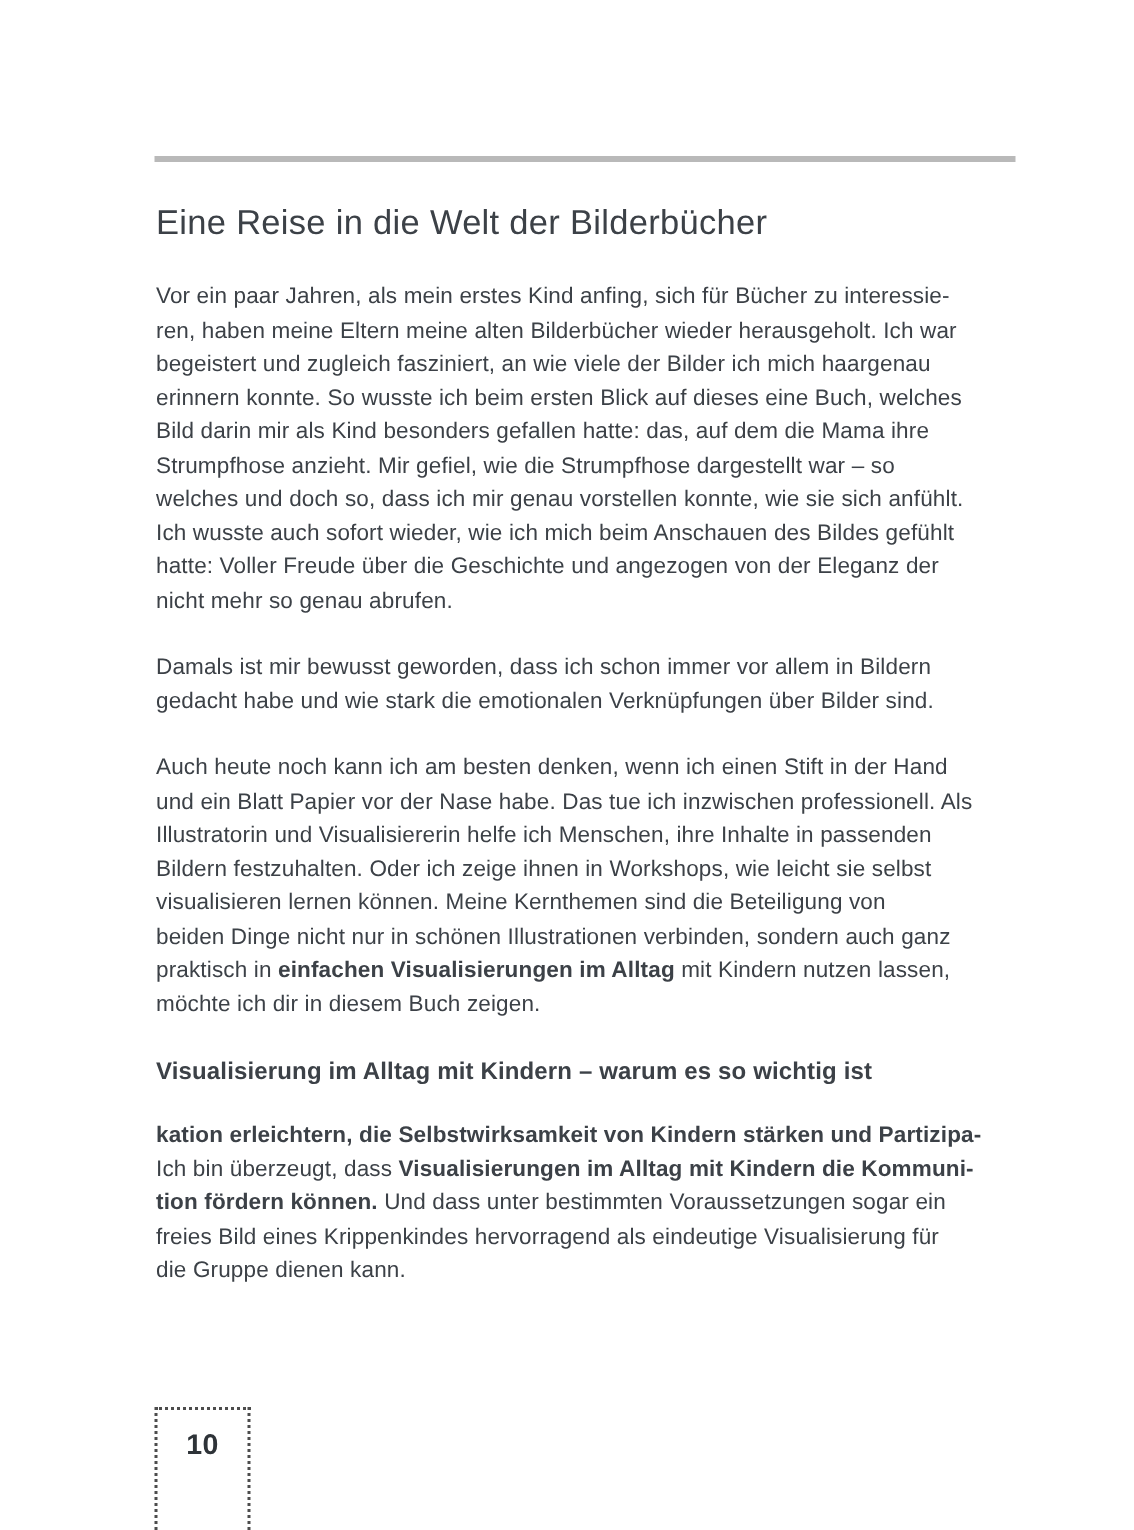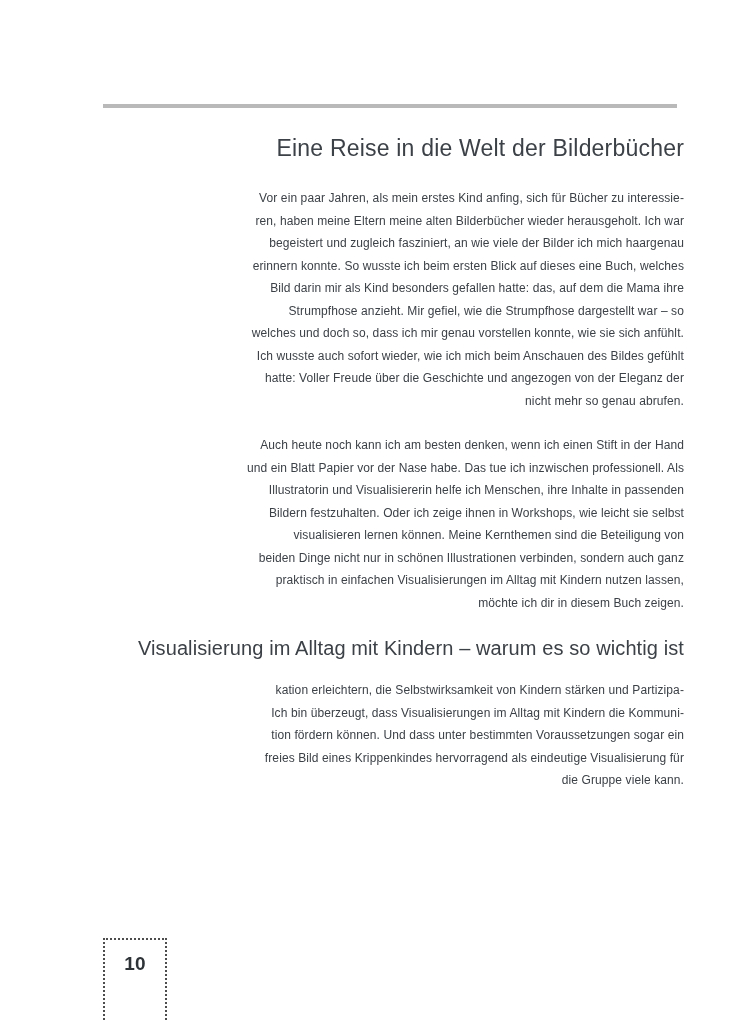--- a/index.html
+++ b/index.html
@@ -22,44 +22,43 @@
     top: 104px;
     width: 574px;
     height: 4px;
     background: var(--rule-color, #b9b9b9);
   }
   .content {
     position: absolute;
     left: 104px;
     top: 108px;
     width: 580px;
-    text-align: right;
   }
   .heading {
     font-size: 23px;
     font-weight: 400;
     line-height: 30px;
     margin: 25px 0 24px 0;
     letter-spacing: 0.2px;
   }
   .para {
     margin: 0 0 22px 0;
   }
   .para .line {
-    font-size: 12px;
+    font-size: 15px;
     line-height: 22.5px;
     white-space: nowrap;
     letter-spacing: 0.1px;
   }
   .para .line b {
-    font-weight: 400;
+    font-weight: 700;
   }
   .subheading {
-    font-size: 20px;
-    font-weight: 400;
+    font-size: 16px;
+    font-weight: 700;
     line-height: 24px;
     margin: 18px 0 19px 0;
     letter-spacing: 0.1px;
   }
   .page-number-box {
     position: absolute;
     left: 103px;
     top: 938px;
     width: 64px;
     height: 110px;
@@ -91,35 +90,39 @@
           <div class="line">begeistert und zugleich fasziniert, an wie viele der Bilder ich mich haargenau</div>
           <div class="line">erinnern konnte. So wusste ich beim ersten Blick auf dieses eine Buch, welches</div>
           <div class="line">Bild darin mir als Kind besonders gefallen hatte: das, auf dem die Mama ihre</div>
           <div class="line">Strumpfhose anzieht. Mir gefiel, wie die Strumpfhose dargestellt war – so</div>
           <div class="line">welches und doch so, dass ich mir genau vorstellen konnte, wie sie sich anfühlt.</div>
           <div class="line">Ich wusste auch sofort wieder, wie ich mich beim Anschauen des Bildes gefühlt</div>
           <div class="line">hatte: Voller Freude über die Geschichte und angezogen von der Eleganz der</div>
           <div class="line">nicht mehr so genau abrufen.</div>
         </div>
         <div class="para">
+          <div class="line">Damals ist mir bewusst geworden, dass ich schon immer vor allem in Bildern</div>
+          <div class="line">gedacht habe und wie stark die emotionalen Verknüpfungen über Bilder sind.</div>
+        </div>
+        <div class="para">
           <div class="line">Auch heute noch kann ich am besten denken, wenn ich einen Stift in der Hand</div>
           <div class="line">und ein Blatt Papier vor der Nase habe. Das tue ich inzwischen professionell. Als</div>
           <div class="line">Illustratorin und Visualisiererin helfe ich Menschen, ihre Inhalte in passenden</div>
           <div class="line">Bildern festzuhalten. Oder ich zeige ihnen in Workshops, wie leicht sie selbst</div>
           <div class="line">visualisieren lernen können. Meine Kernthemen sind die Beteiligung von</div>
           <div class="line">beiden Dinge nicht nur in schönen Illustrationen verbinden, sondern auch ganz</div>
           <div class="line">praktisch in <b>einfachen Visualisierungen im Alltag</b> mit Kindern nutzen lassen,</div>
           <div class="line">möchte ich dir in diesem Buch zeigen.</div>
         </div>
         <h2 class="subheading">Visualisierung im Alltag mit Kindern – warum es so wichtig ist</h2>
         <div class="para">
           <div class="line"><b>kation erleichtern, die Selbstwirksamkeit von Kindern stärken und Partizipa-</b></div>
           <div class="line">Ich bin überzeugt, dass <b>Visualisierungen im Alltag mit Kindern die Kommuni-</b></div>
           <div class="line"><b>tion fördern können.</b> Und dass unter bestimmten Voraussetzungen sogar ein</div>
           <div class="line">freies Bild eines Krippenkindes hervorragend als eindeutige Visualisierung für</div>
-          <div class="line">die Gruppe viele kann.</div>
+          <div class="line">die Gruppe dienen kann.</div>
         </div>
       </div>
   </div>
   <div class="page-number-box">
     <span class="page-number">10</span>
   </div>
 </div>
 
 </body></html>

